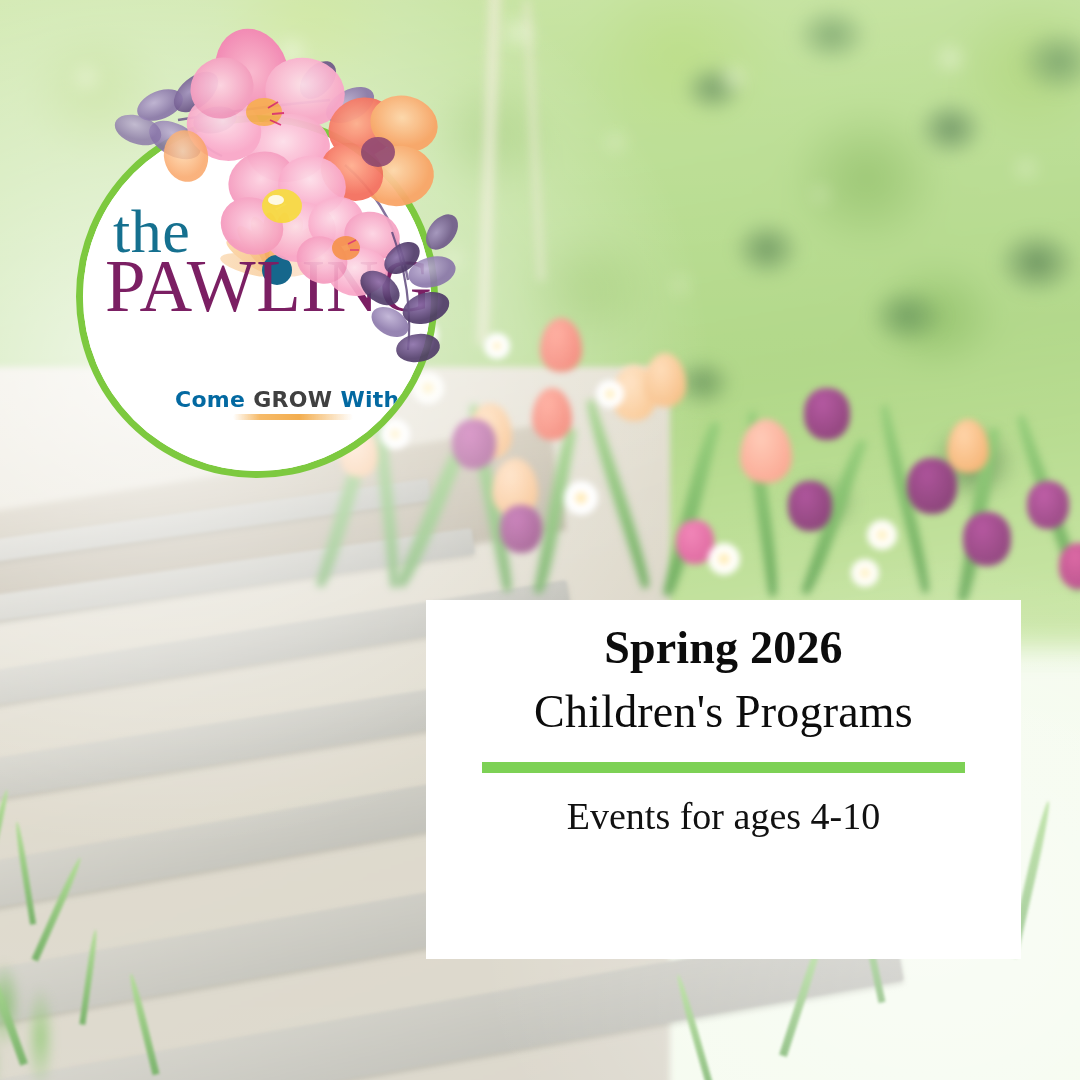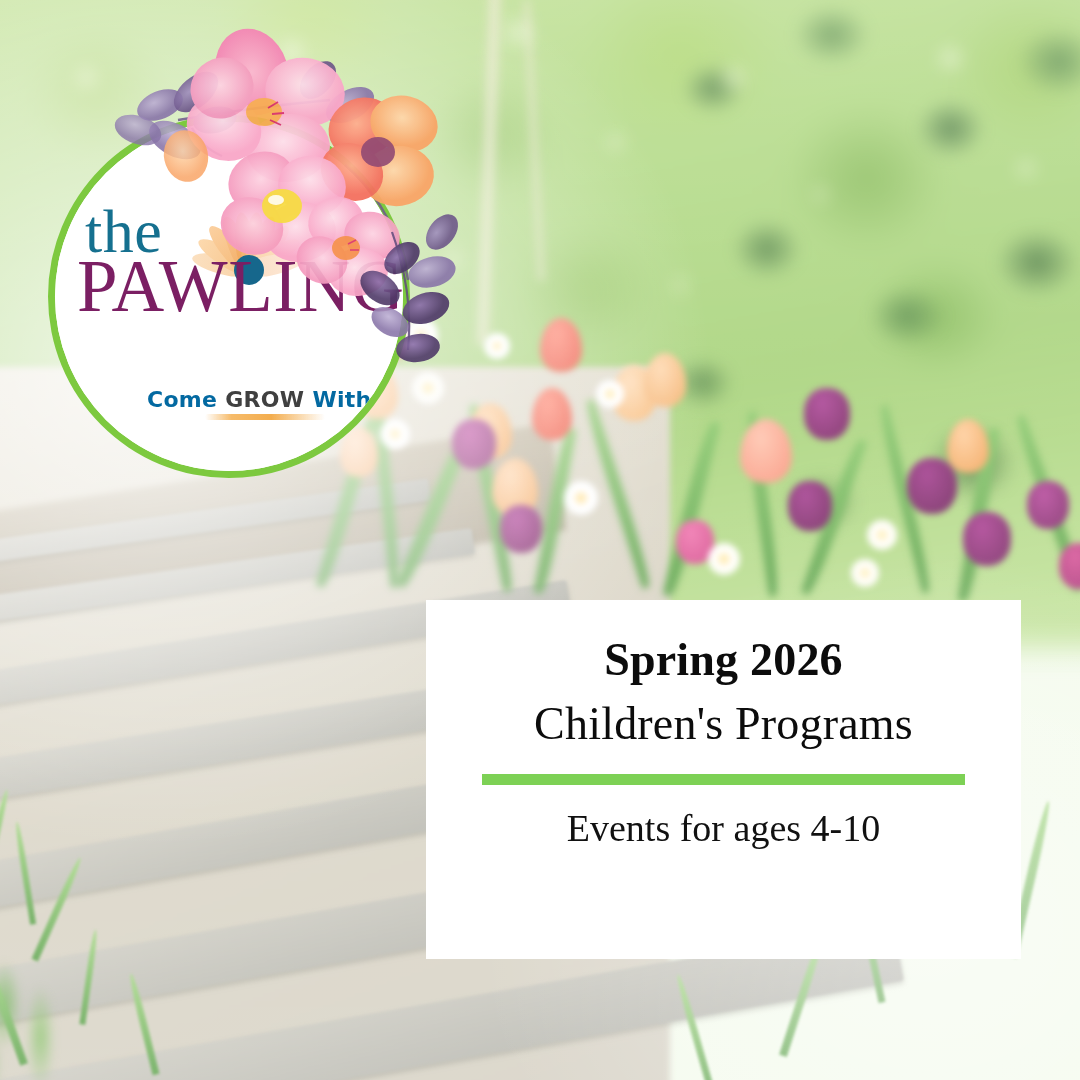--- a/index.html
+++ b/index.html
@@ -124,21 +124,21 @@
   .wash{
     position:absolute;inset:0;
     background:
       radial-gradient(ellipse 70% 60% at 14% 34%, rgba(255,255,255,.80), rgba(255,255,255,.34) 46%, rgba(255,255,255,0) 74%),
       radial-gradient(ellipse 60% 50% at 86% 86%, rgba(255,255,255,.40), rgba(255,255,255,0) 70%),
       linear-gradient(180deg, rgba(255,255,255,.30) 0%, rgba(255,255,255,.18) 40%, rgba(255,255,255,.26) 100%);
   }
 
   
   .logo-badge{
-    position:absolute;left:48px;top:115px;width:362px;height:363px;
+    position:absolute;left:76px;top:115px;width:362px;height:363px;
   }
   .logo-circle{
     position:absolute;inset:0;border-radius:50%;
     background:#ffffff;
     border:7px solid #7dc93f;
     box-sizing:border-box;
   }
   .logo-inner{
     position:absolute;inset:7px;border-radius:50%;background:#fff;overflow:hidden;
   }
@@ -183,21 +183,21 @@
   }
 
   
   .wc{position:absolute;left:0;top:0;width:1080px;height:1080px;pointer-events:none;}
 
   
   .panel{
     position:absolute;left:426px;top:600px;width:595px;height:359px;
     background:#ffffff;
     display:flex;flex-direction:column;align-items:center;
-    box-sizing:border-box;padding-top:32px;
+    box-sizing:border-box;padding-top:20px;
   }
   .h1{
     font-family:"Liberation Serif", serif;font-weight:bold;
     font-size:46px;color:#0c0c0c;line-height:1.22;letter-spacing:.2px;
     text-align:center;
   }
   .h2{
     font-family:"Liberation Serif", serif;font-weight:normal;
     font-size:46px;color:#0c0c0c;line-height:1.22;letter-spacing:.2px;
     text-align:center;margin-top:8px;

